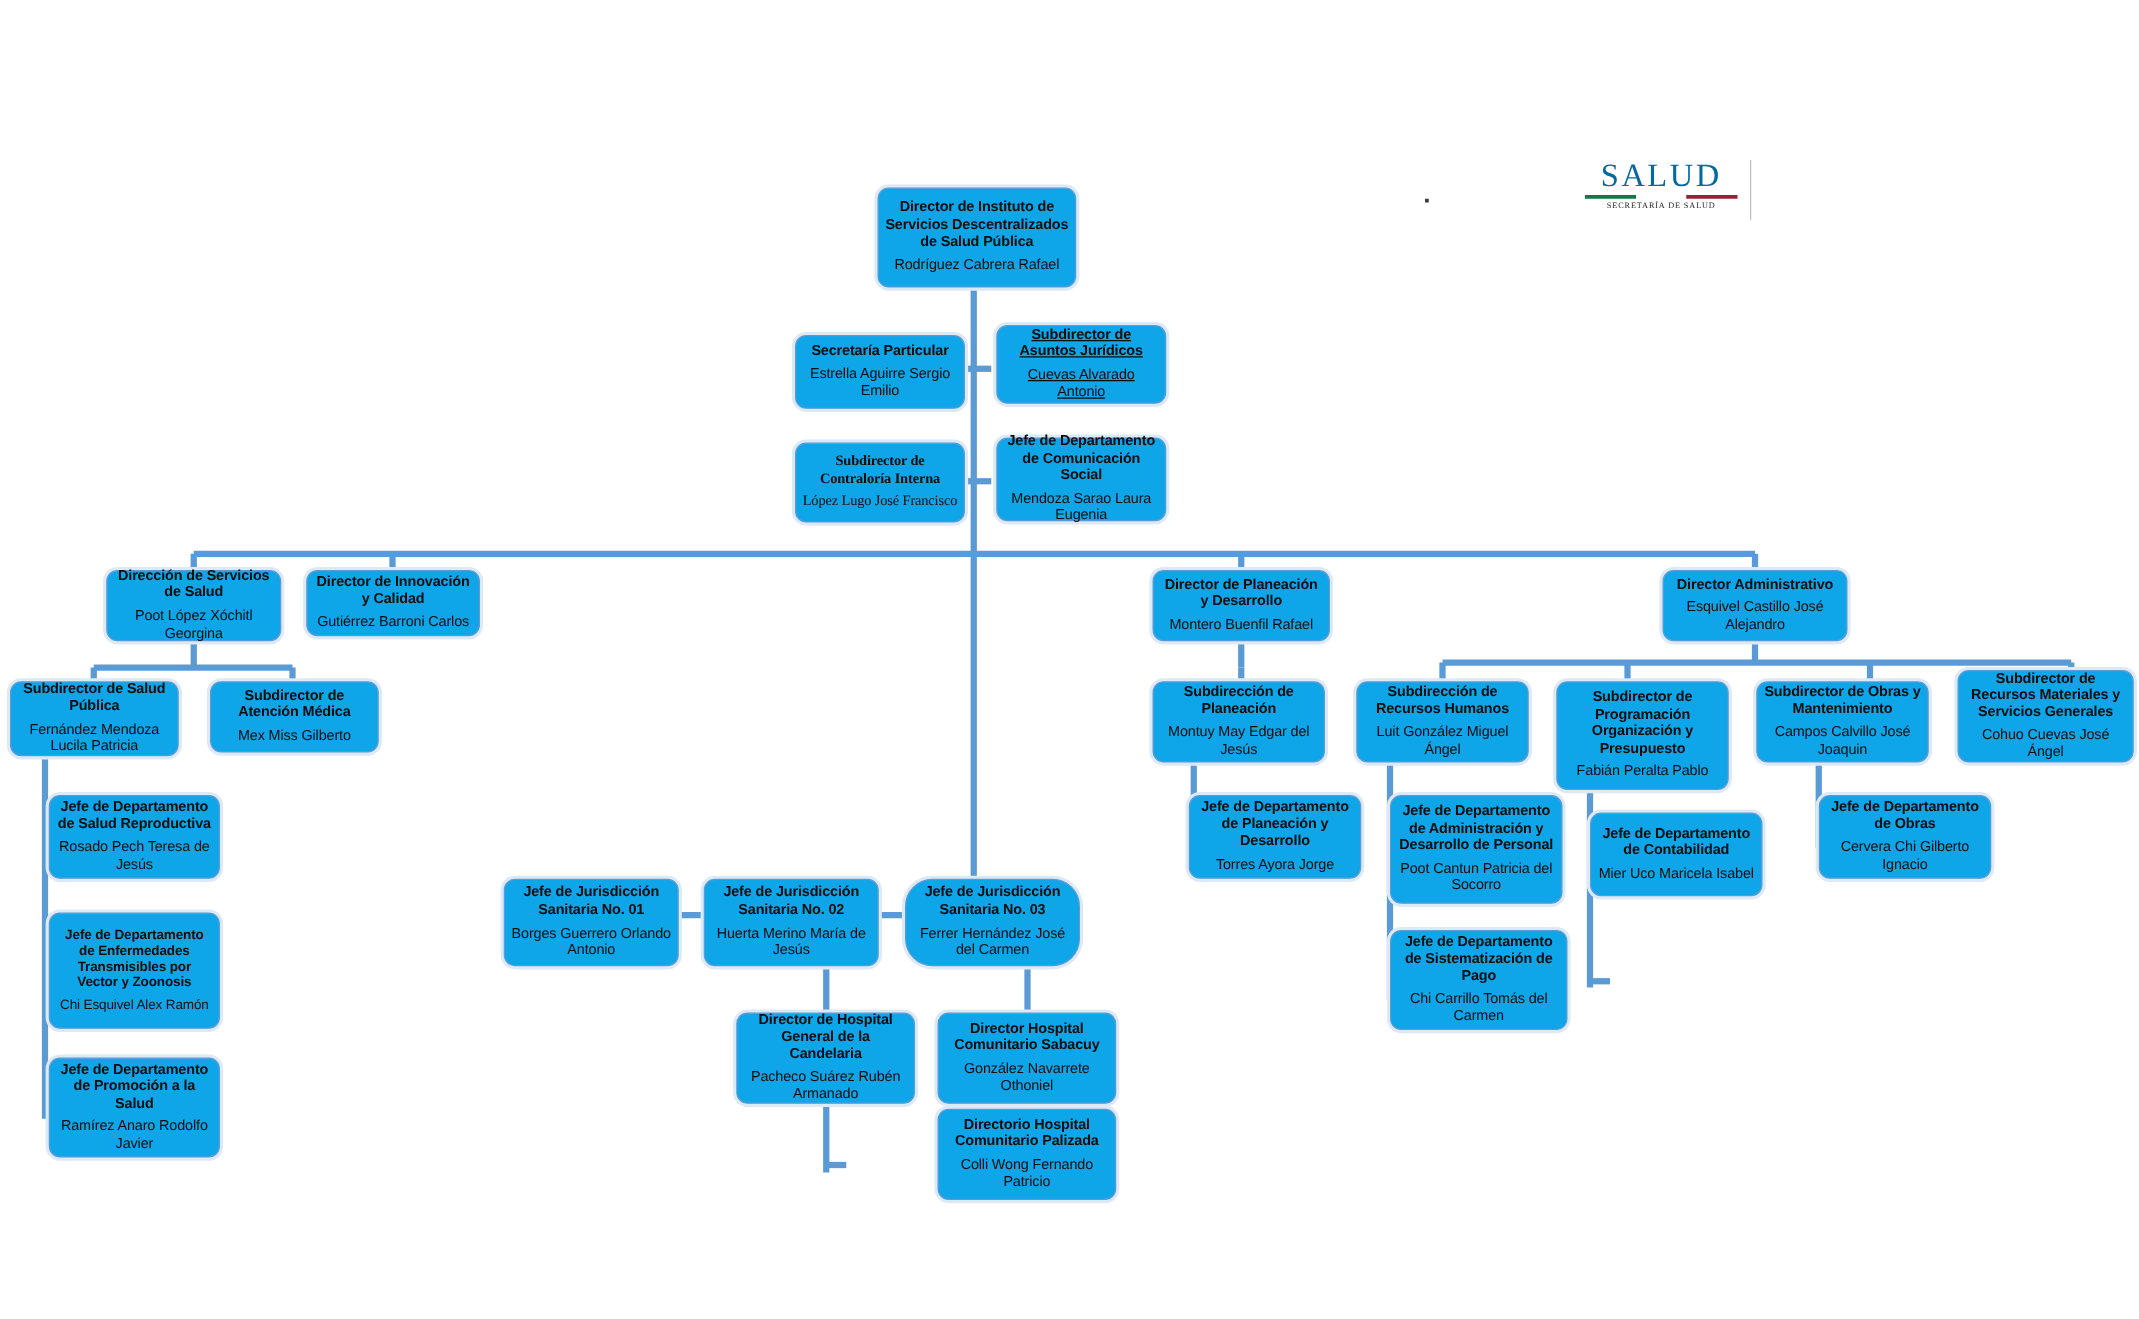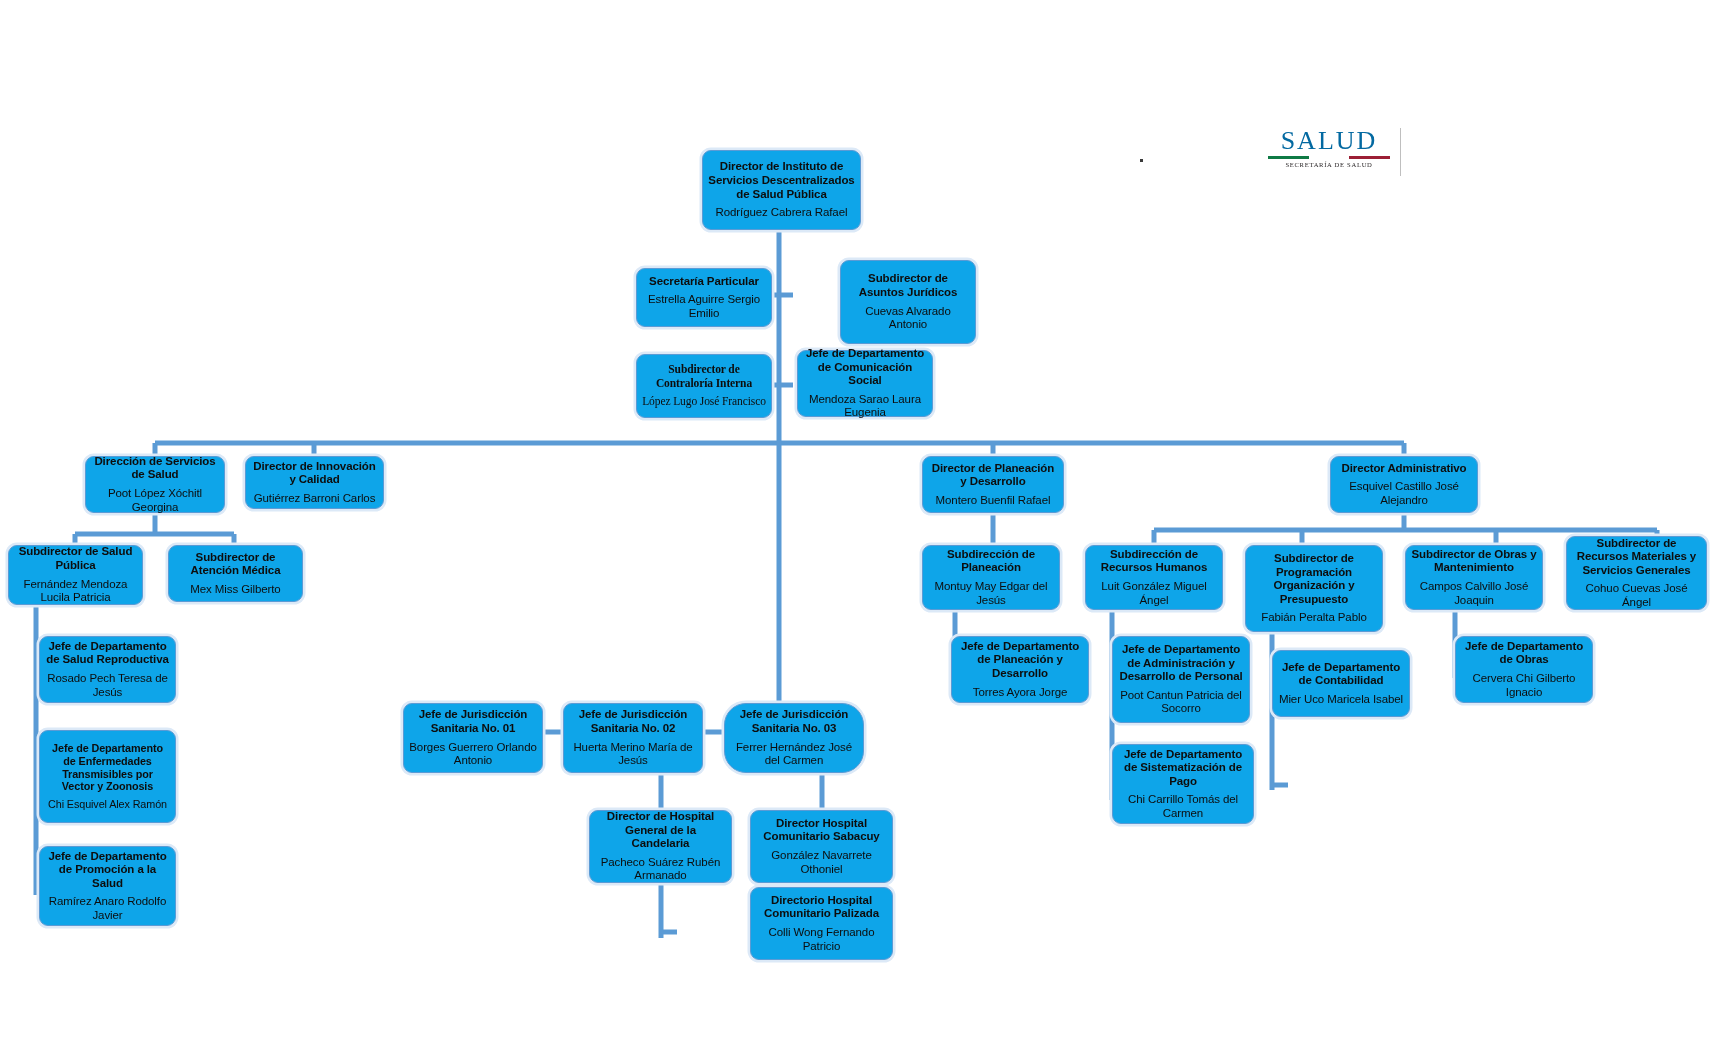--- a/index.html
+++ b/index.html
@@ -185,21 +185,21 @@
   <div class="node" style="left:702px; top:150px; width:159px; height:80px;">
     <div class="title">Director de Instituto de Servicios Descentralizados de Salud Pública</div>
     <div class="person">Rodríguez Cabrera Rafael</div>
   </div>
 
   <div class="node" style="left:636px; top:268px; width:136px; height:59px;">
     <div class="title">Secretaría Particular</div>
     <div class="person">Estrella Aguirre Sergio Emilio</div>
   </div>
 
-  <div class="node" style="left:840px; top:260px; width:136px; height:84px;">
+  <div class="node" style="left:797px; top:260px; width:136px; height:63px;text-decoration:underline;">
     <div class="title">Subdirector de Asuntos Jurídicos</div>
     <div class="person">Cuevas Alvarado Antonio</div>
   </div>
 
   <div class="node" style="left:636px; top:354px; width:136px; height:64px;font-family:Liberation Serif, serif;">
     <div class="title">Subdirector de Contraloría Interna</div>
     <div class="person">López Lugo José Francisco</div>
   </div>
 
   <div class="node" style="left:797px; top:350px; width:136px; height:67px;">

